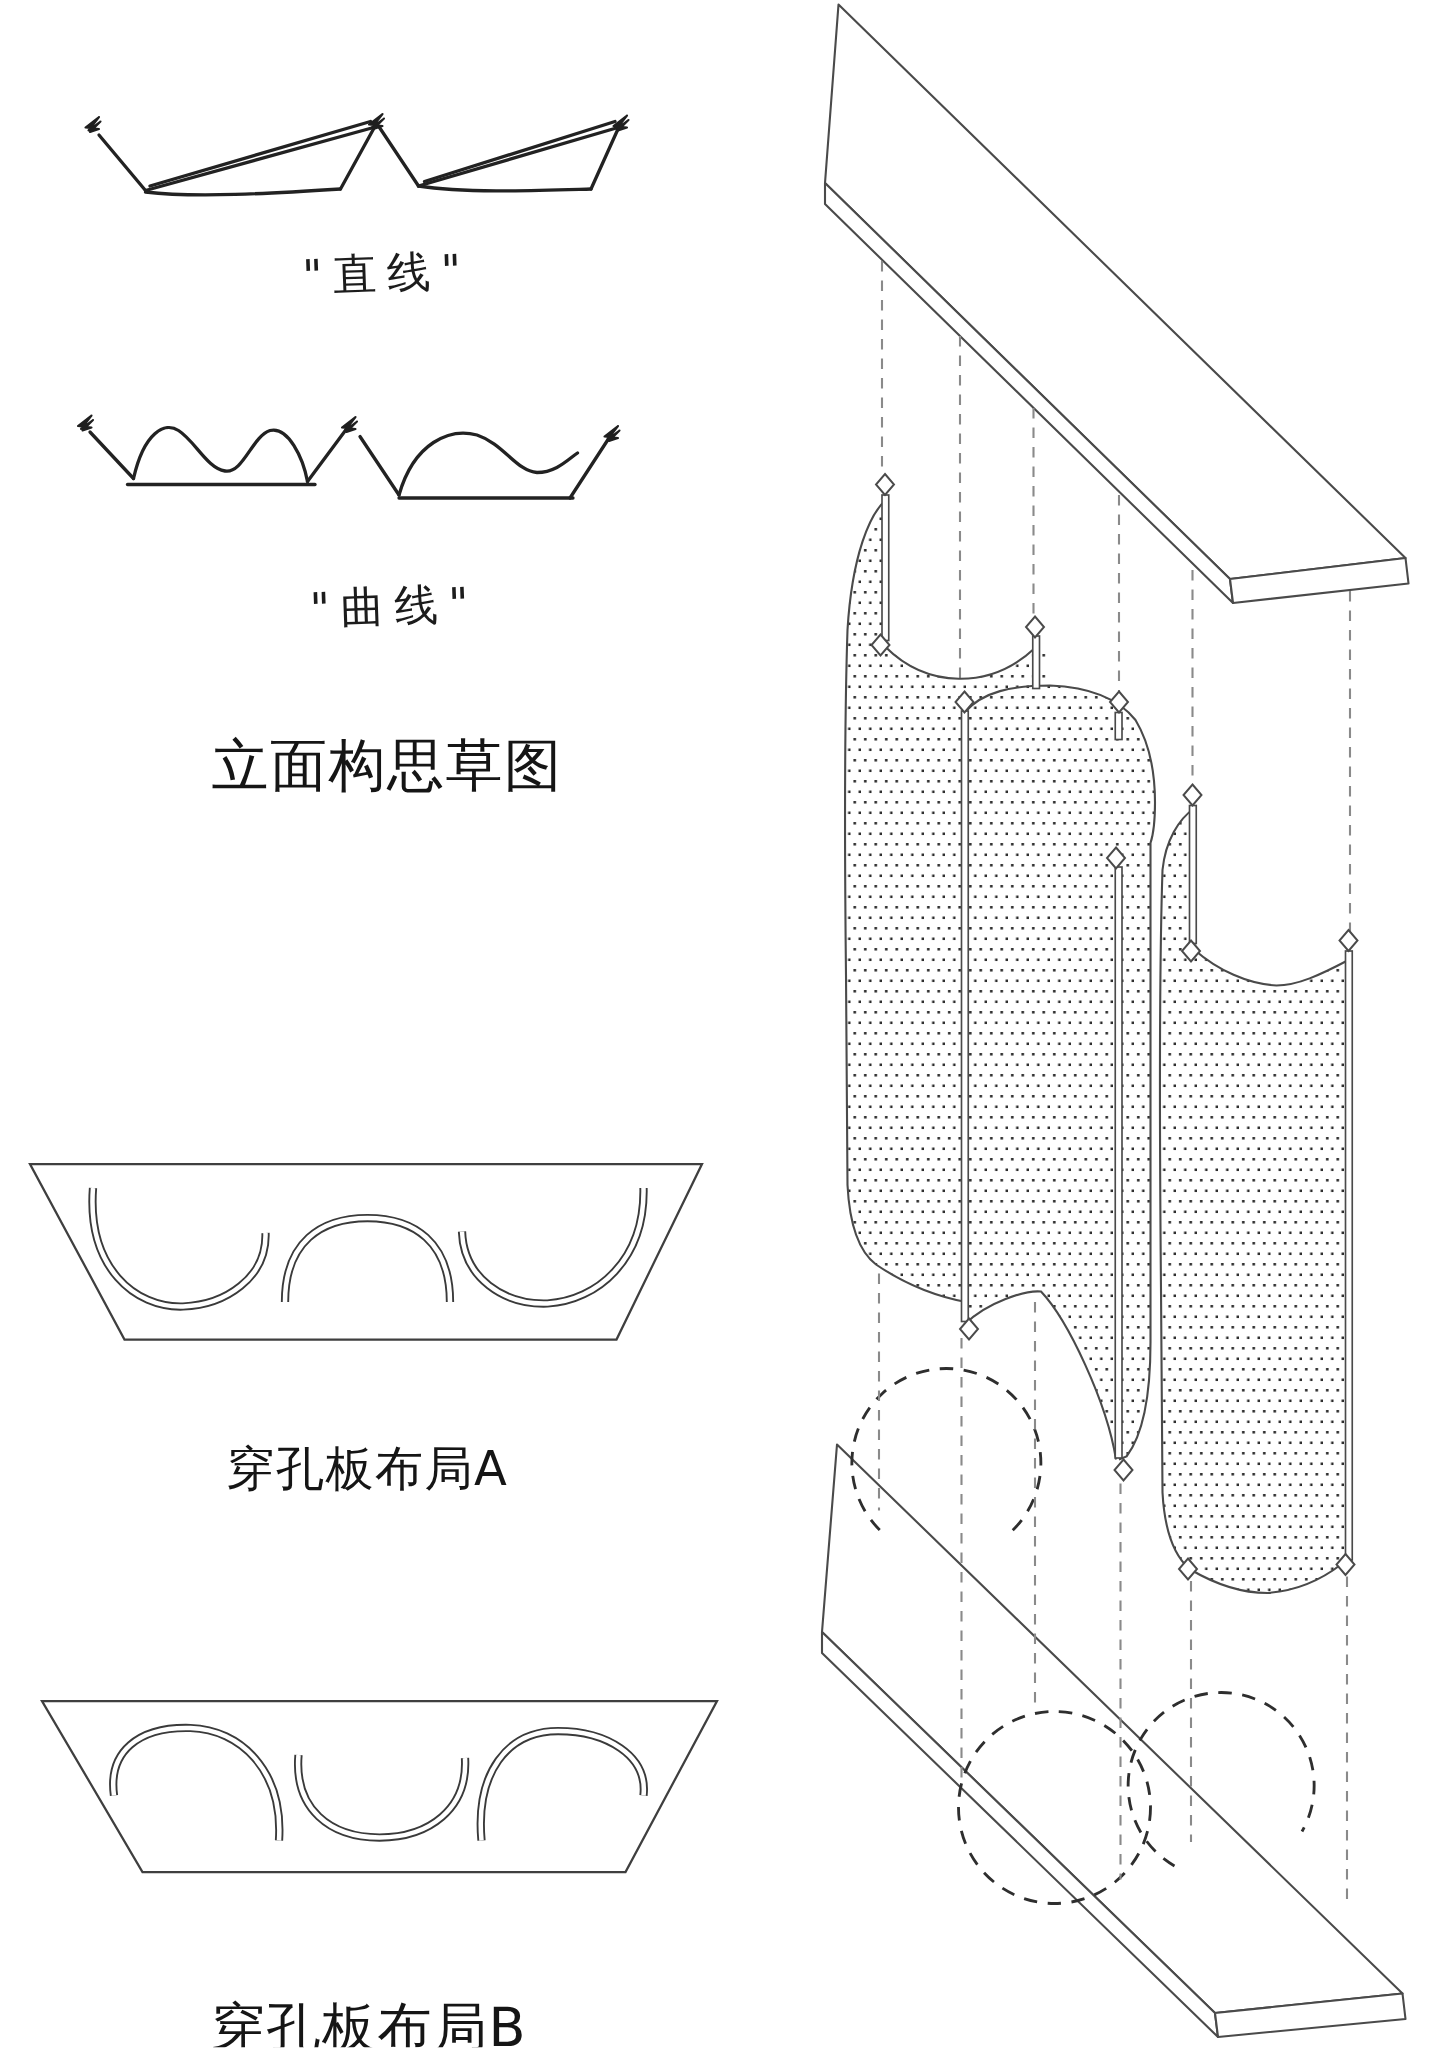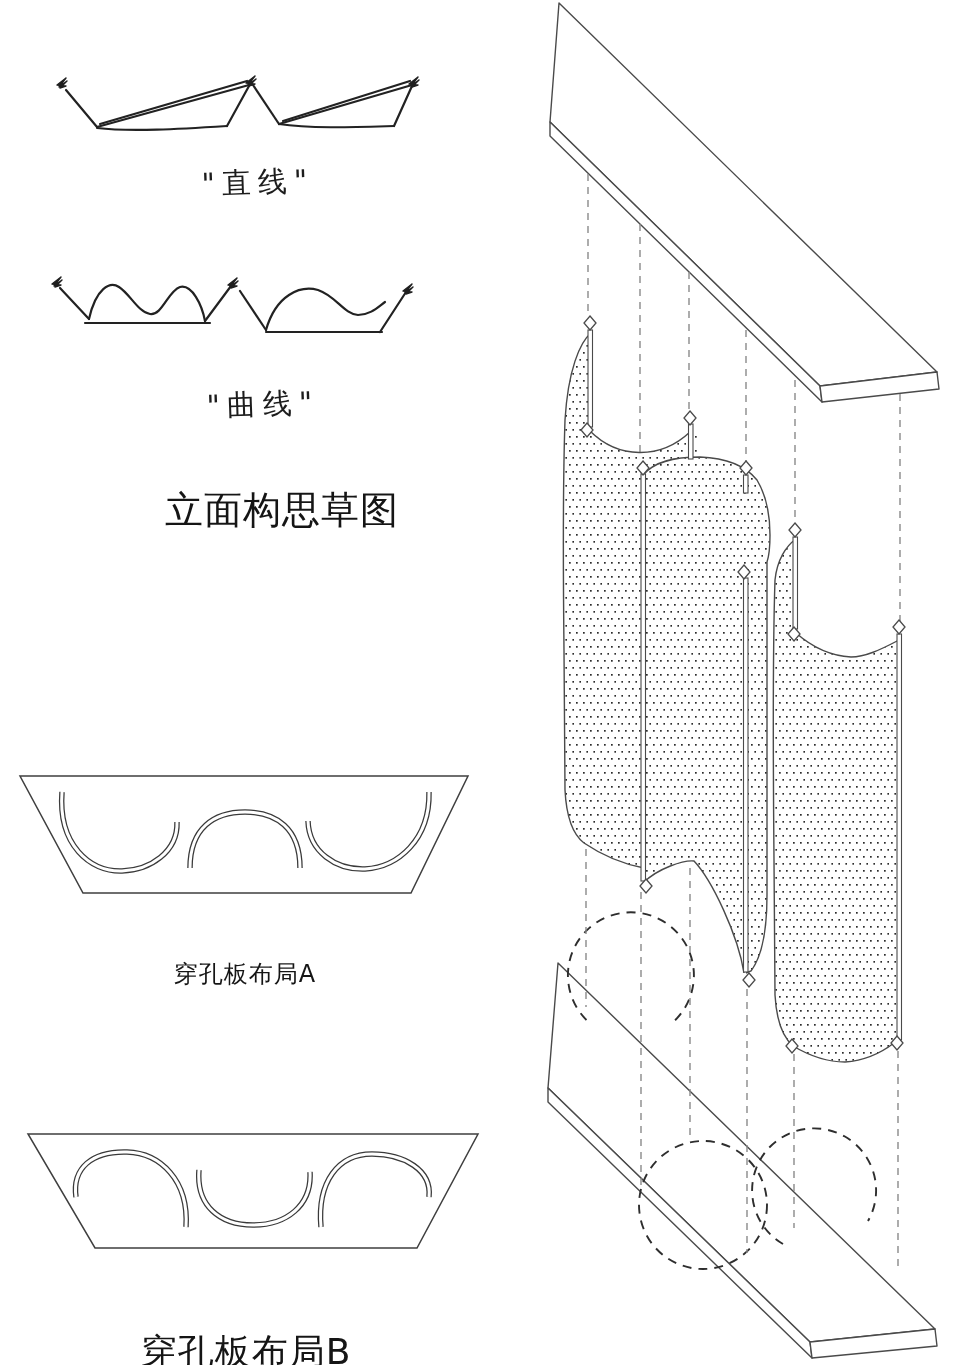--- a/index.html
+++ b/index.html
@@ -183,19 +183,19 @@
       <use href="#dia" x="792" y="1046"></use>
       <use href="#dia" x="897" y="1043"></use>
     </g>
   </g>
 </svg>
 
 <div class="label label-hand" style="left:168px;top:163px;width:180px;">"直线"</div>
 
 <div class="label label-hand" style="left:173px;top:385px;width:180px;">"曲线"</div>
 
-<div class="label label-main" style="left:132px;top:485px;width:300px;">立面构思草图</div>
-
-<div class="label label-main" style="left:95px;top:958px;width:300px;font-size:24px;">穿孔板布局A</div>
+<div class="label label-main" style="left:108px;top:485px;width:300px;">立面构思草图</div>
+
+<div class="label label-main" style="left:95px;top:958px;width:300px;font-size:32px;">穿孔板布局A</div>
 
 <div class="label label-main" style="left:96px;top:1328px;width:300px;font-size:36px;">穿孔板布局B</div>
 
 </div>
 
 </body></html>

